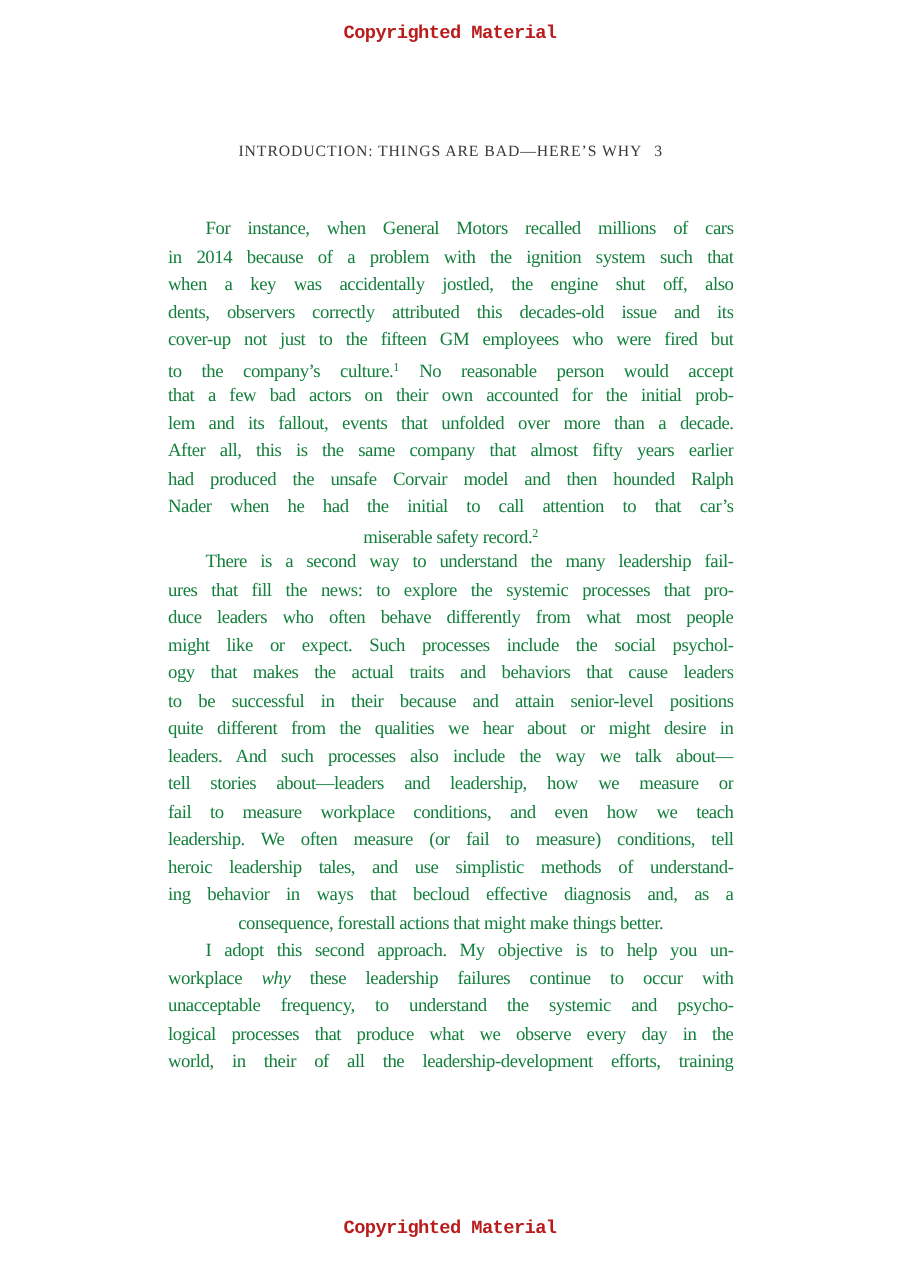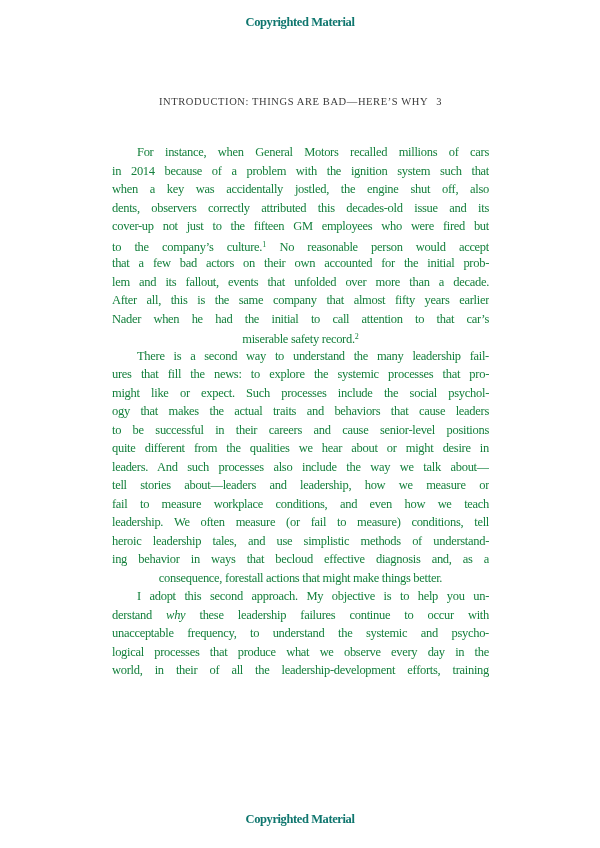--- a/index.html
+++ b/index.html
@@ -13,25 +13,25 @@
     height: 848px;
     background: #ffffff;
     overflow: hidden;
     font-family: "Liberation Serif", serif;
   }
   .copyright-notice {
     position: absolute;
     left: 0;
     width: 600px;
     text-align: center;
-    font-family: Liberation Serif, serif;
+    font-family: Liberation Mono, monospace;
     font-weight: bold;
     font-size: 12.5px;
     letter-spacing: -0.4px;
-    color: #0f766e;
+    color: #b91c1c;
   }
   .copyright-top { top: 15px; }
   .copyright-bottom { top: 812px; }
   .running-header {
     position: absolute;
     left: 112px;
     top: 96px;
     width: 377px;
     text-align: center;
     font-family: "Liberation Serif", serif;
@@ -92,41 +92,43 @@
       <div class="paragraph">
         <div class="line first">For instance, when General Motors recalled millions of cars</div>
         <div class="line">in 2014 because of a problem with the ignition system such that</div>
         <div class="line">when a key was accidentally jostled, the engine shut off, also</div>
         <div class="line">dents, observers correctly attributed this decades-old issue and its</div>
         <div class="line">cover-up not just to the fifteen GM employees who were fired but</div>
         <div class="line"><span>to the company’s culture.</span><span class="sup">1</span><span> No reasonable person would accept</span></div>
         <div class="line">that a few bad actors on their own accounted for the initial prob-</div>
         <div class="line">lem and its fallout, events that unfolded over more than a decade.</div>
         <div class="line">After all, this is the same company that almost fifty years earlier</div>
+        <div class="line">had produced the unsafe Corvair model and then hounded Ralph</div>
         <div class="line">Nader when he had the initial to call attention to that car’s</div>
         <div class="line para-end"><span>miserable safety record.</span><span class="sup">2</span></div>
       </div>
       <div class="paragraph">
         <div class="line first">There is a second way to understand the many leadership fail-</div>
         <div class="line">ures that fill the news: to explore the systemic processes that pro-</div>
+        <div class="line">duce leaders who often behave differently from what most people</div>
         <div class="line">might like or expect. Such processes include the social psychol-</div>
         <div class="line">ogy that makes the actual traits and behaviors that cause leaders</div>
-        <div class="line">to be successful in their careers and cause senior-level positions</div>
+        <div class="line">to be successful in their because and attain senior-level positions</div>
         <div class="line">quite different from the qualities we hear about or might desire in</div>
         <div class="line">leaders. And such processes also include the way we talk about—</div>
         <div class="line">tell stories about—leaders and leadership, how we measure or</div>
         <div class="line">fail to measure workplace conditions, and even how we teach</div>
         <div class="line">leadership. We often measure (or fail to measure) conditions, tell</div>
         <div class="line">heroic leadership tales, and use simplistic methods of understand-</div>
         <div class="line">ing behavior in ways that becloud effective diagnosis and, as a</div>
         <div class="line para-end">consequence, forestall actions that might make things better.</div>
       </div>
       <div class="paragraph">
         <div class="line first">I adopt this second approach. My objective is to help you un-</div>
-        <div class="line"><span>derstand </span><span class="italic">why</span><span> these leadership failures continue to occur with</span></div>
+        <div class="line"><span>workplace </span><span class="italic">why</span><span> these leadership failures continue to occur with</span></div>
         <div class="line">unacceptable frequency, to understand the systemic and psycho-</div>
         <div class="line">logical processes that produce what we observe every day in the</div>
         <div class="line">world, in their of all the leadership-development efforts, training</div>
       </div>
     </div>
 
   <div class="copyright-notice copyright-bottom">Copyrighted Material</div>
 
 </div>
 

